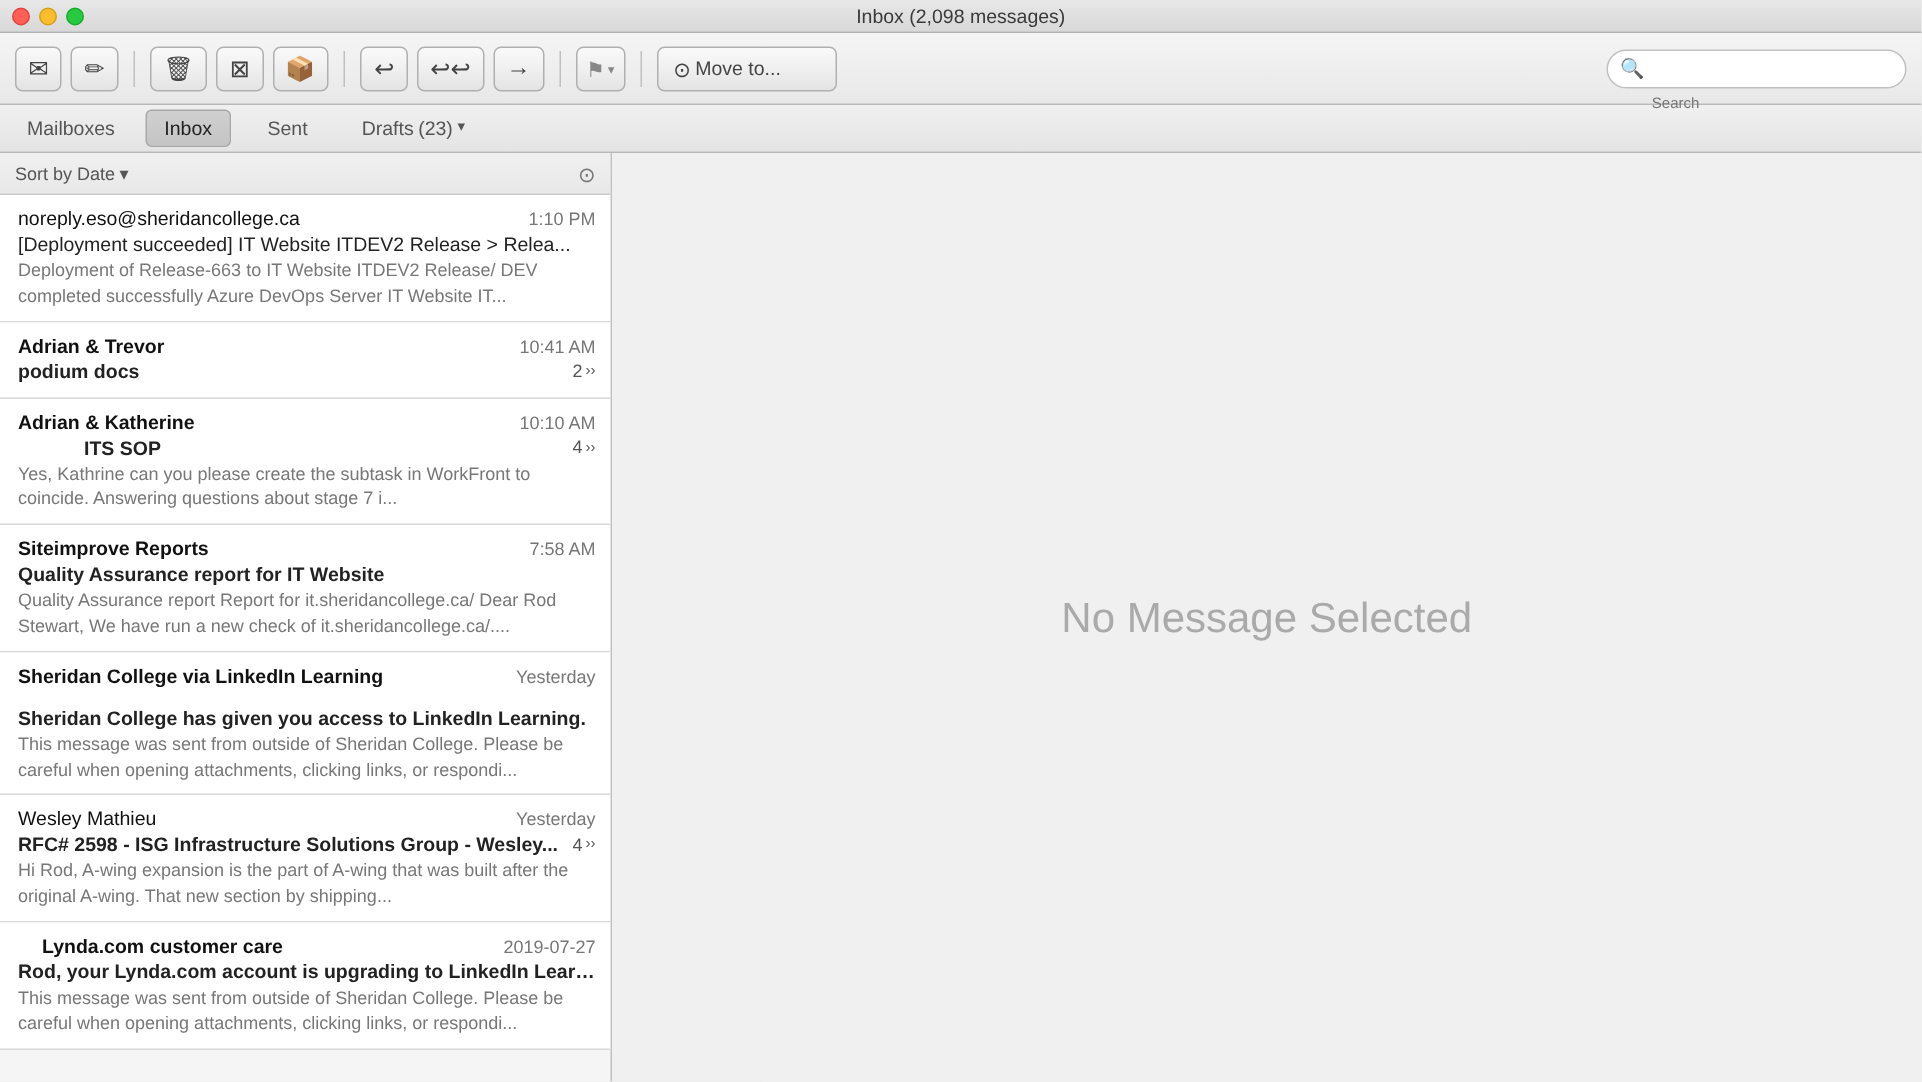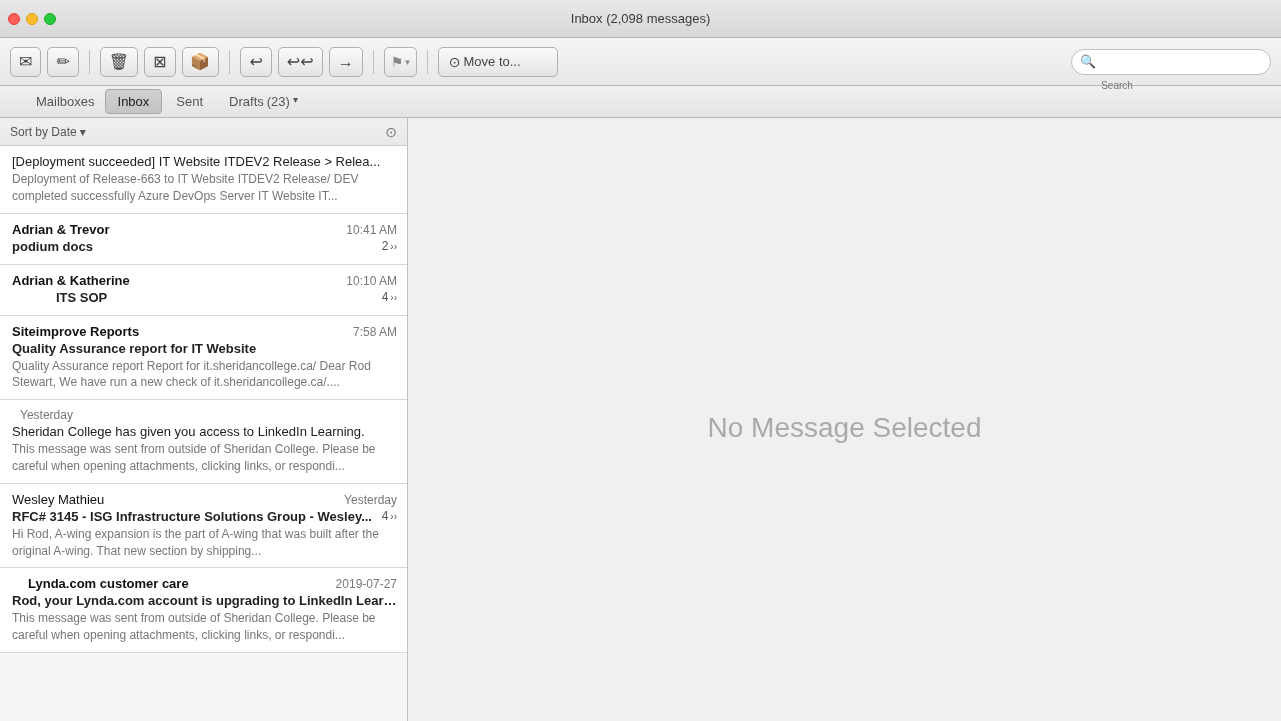--- a/index.html
+++ b/index.html
@@ -9,21 +9,21 @@
       background: #ececec;
       width: 1281px;
       height: 721px;
       overflow: hidden;
       user-select: none;
     }
 
     
     .title-bar {
       background: linear-gradient(to bottom, #e8e8e8, #d8d8d8);
-      height: 38px;
+      height: 22px;
       display: flex;
       align-items: center;
       justify-content: center;
       border-bottom: 1px solid #b0b0b0;
       position: relative;
     }
     .traffic-lights {
       position: absolute;
       left: 8px;
       display: flex;
@@ -125,23 +125,23 @@
       align-items: center;
       gap: 2px;
     }
 
     
     .tab-bar {
       background: linear-gradient(to bottom, #f0f0f0, #e4e4e4);
       height: 32px;
       display: flex;
       align-items: center;
-      padding: 0 28px;
+      padding: 0 10px;
       border-bottom: 1px solid #b8b8b8;
-      gap: 2px;
+      gap: 12px;
     }
     .tab-item {
       padding: 4px 12px;
       font-size: 13px;
       color: #555;
       cursor: pointer;
       border-radius: 4px;
       text-align: right;
     }
     .tab-item.active {
@@ -369,20 +369,24 @@
     <div class="sort-bar">
       <div class="sort-bar-left">
         <span>Sort by Date</span>
         <span>▾</span>
       </div>
       <span class="sort-bar-icon">⊙</span>
     </div>
 
     <div id="email-items-container">
         <div class="email-item">
+          <div class="email-item-header">
+            <span class="email-sender" style="font-weight: 500;">noreply.eso@sheridancollege.ca</span>
+            <span class="email-time">1:10 PM</span>
+          </div>
           <div class="email-subject-row">
             <span class="email-subject" style="font-weight: 400;">[Deployment succeeded] IT Website ITDEV2 Release &gt; Relea...</span>
           </div>
           <div class="email-preview-2">Deployment of Release-663 to IT Website ITDEV2 Release/ DEV completed successfully Azure DevOps Server IT Website IT...</div>
         </div>
         <div class="email-item">
           <div class="email-item-header">
             <span class="email-sender" style="font-weight: 700;">Adrian &amp; Trevor</span>
             <span class="email-time">10:41 AM</span>
           </div>
@@ -393,47 +397,49 @@
         </div>
         <div class="email-item">
           <div class="email-item-header">
             <span class="email-sender" style="font-weight: 700;">Adrian &amp; Katherine</span>
             <span class="email-time">10:10 AM</span>
           </div>
           <div class="email-subject-row">
             <span class="email-subject" style="font-weight: 600; margin-left: 44px;">ITS SOP</span>
             <span class="email-thread-count">4 <span style="font-size:10px;">››</span></span>
           </div>
+          <div class="email-preview-2">Yes, Kathrine can you please create the subtask in WorkFront to coincide. Answering questions about stage 7 i...</div>
         </div>
         <div class="email-item">
           <div class="email-item-header">
             <span class="email-sender" style="font-weight: 700;">Siteimprove Reports</span>
             <span class="email-time">7:58 AM</span>
           </div>
           <div class="email-subject-row">
             <span class="email-subject" style="font-weight: 600;">Quality Assurance report for IT Website</span>
           </div>
           <div class="email-preview-2">Quality Assurance report Report for it.sheridancollege.ca/ Dear Rod Stewart, We have run a new check of it.sheridancollege.ca/....</div>
         </div>
         <div class="email-item">
           <div class="email-item-header">
+            <span class="email-sender" style="font-weight: 700;">Sheridan College via LinkedIn Learning</span>
             <span class="email-time">Yesterday</span>
           </div>
           <div class="email-subject-row">
-            <span class="email-subject" style="font-weight: 400;">Sheridan College has given you access to LinkedIn Learning.</span>
+            <span class="email-subject" style="font-weight: 700; margin-top: 11px;">Sheridan College has given you access to LinkedIn Learning.</span>
           </div>
           <div class="email-preview-2">This message was sent from outside of Sheridan College. Please be careful when opening attachments, clicking links, or respondi...</div>
         </div>
         <div class="email-item">
           <div class="email-item-header">
             <span class="email-sender" style="font-weight: 400;">Wesley Mathieu</span>
             <span class="email-time">Yesterday</span>
           </div>
           <div class="email-subject-row">
-            <span class="email-subject" style="font-weight: 600;">RFC# 3145 - ISG Infrastructure Solutions Group - Wesley...</span>
+            <span class="email-subject" style="font-weight: 600;">RFC# 2598 - ISG Infrastructure Solutions Group - Wesley...</span>
             <span class="email-thread-count">4 <span style="font-size:10px;">››</span></span>
           </div>
           <div class="email-preview-2">Hi Rod, A-wing expansion is the part of A-wing that was built after the original A-wing. That new section by shipping...</div>
         </div>
         <div class="email-item">
           <div class="email-item-header">
             <span class="email-sender" style="font-weight: 700; padding-left: 16px;">Lynda.com customer care</span>
             <span class="email-time">2019-07-27</span>
           </div>
           <div class="email-subject-row">

